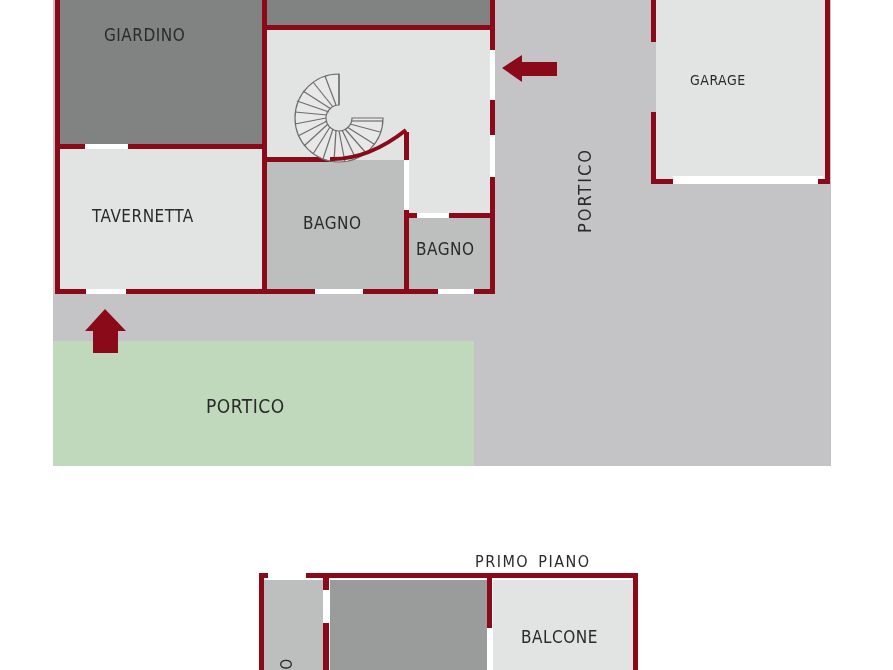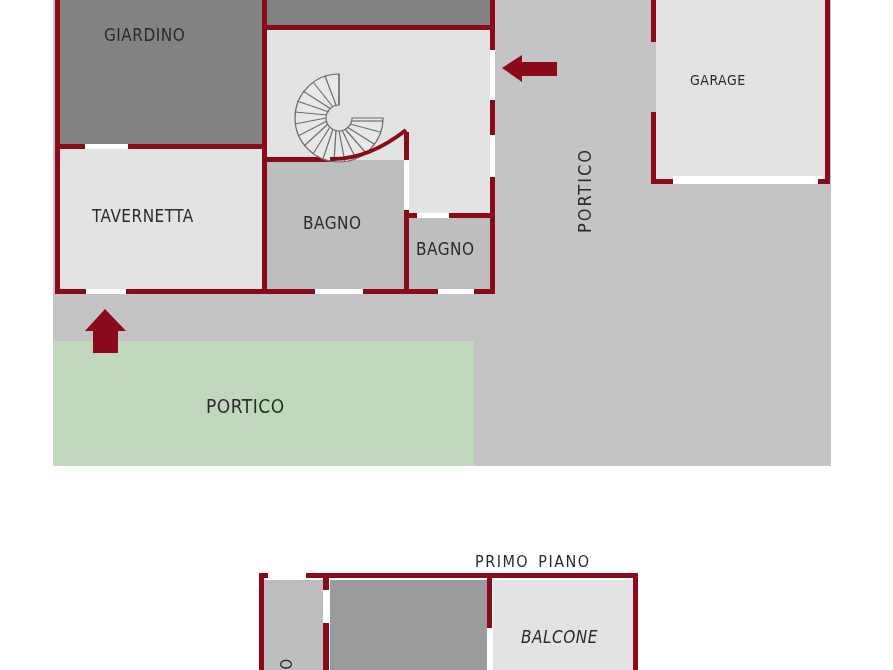--- a/index.html
+++ b/index.html
@@ -107,14 +107,14 @@
 
 <div class="wall" style="left:259px;top:573px;width:5px;height:97px;"></div>
 <div class="wall" style="left:259px;top:573px;width:9px;height:5px;"></div>
 <div class="wall" style="left:306px;top:573px;width:332px;height:5px;"></div>
 <div class="wall" style="left:323px;top:573px;width:6px;height:97px;"></div>
 <div class="gap" style="left:323px;top:590px;width:6px;height:33px;"></div>
 <div class="wall" style="left:487px;top:573px;width:5px;height:55px;"></div>
 <div class="gap" style="left:487px;top:628px;width:5px;height:42px;"></div>
 <div class="wall" style="left:633px;top:573px;width:5px;height:97px;"></div>
 
-<div class="label" style="left:521px;top:627px;font-size:17px;font-style:italic;">BALCONE</div>
+<div class="label" style="left:521px;top:627px;font-size:17px;">BALCONE</div>
 <div class="label" style="left:281px;top:655px;font-size:15px;transform:rotate(-90deg);">O</div>
 
 </body></html>

